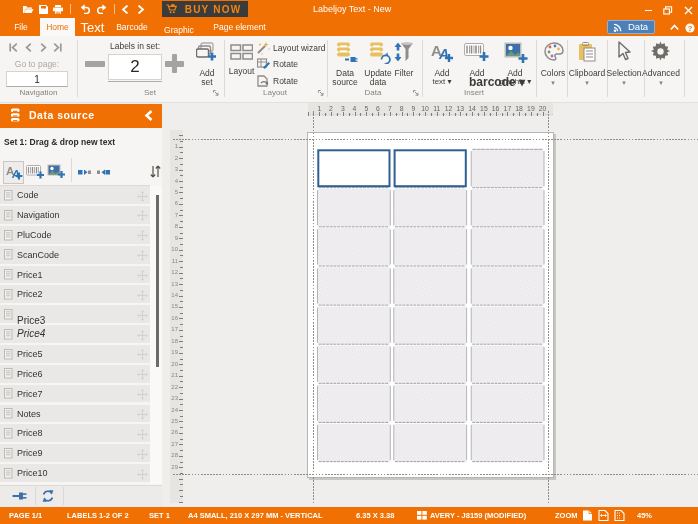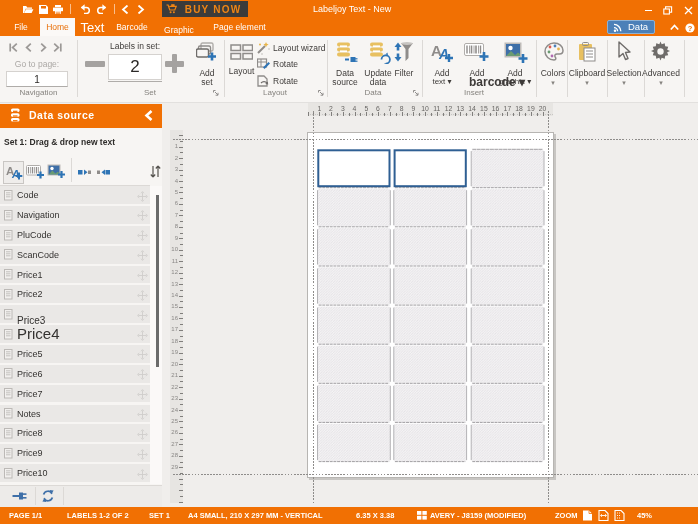--- a/index.html
+++ b/index.html
@@ -456,21 +456,21 @@
   </svg>
 <div class="abs" style="left:0;top:325.1px;width:150px;height:17.8px;background:#EAE8E6;"></div>
 <svg class="abs" style="left:4px;top:328.75px;" width="9" height="11" viewBox="0 0 9 11">
     <rect x="0.5" y="0.5" width="7.5" height="9.5" fill="#F2F0EE" stroke="#BCB9B6" stroke-width="1"></rect>
     <g stroke="#B8B5B2" stroke-width="0.8">
       <line x1="2" y1="2.8" x2="6.5" y2="2.8"></line>
       <line x1="2" y1="4.8" x2="6.5" y2="4.8"></line>
       <line x1="2" y1="6.8" x2="6.5" y2="6.8"></line>
     </g>
   </svg>
-<div class="abs" style="left:17px;top:328.1px;width:100px;height:12px;line-height:12px;color:#343230;font-size:15px;">Price4</div>
+<div class="abs" style="left:17px;top:328.1px;width:100px;height:12px;line-height:12px;color:#343230;font-size:10px;font-style:italic;">Price4</div>
 <svg class="abs" style="left:137px;top:329.54999999999995px;" width="11" height="11" viewBox="0 0 11 11">
     <g stroke="#CFCDCB" stroke-width="0.9" fill="none">
       <path d="M5.5 1.6 v7.8 M1.6 5.5 h7.8"></path>
       <path d="M4.1 2.2 L5.5 0.6 L6.9 2.2"></path>
       <path d="M4.1 8.8 L5.5 10.4 L6.9 8.8"></path>
       <path d="M2.2 4.1 L0.6 5.5 L2.2 6.9"></path>
       <path d="M8.8 4.1 L10.4 5.5 L8.8 6.9"></path>
     </g>
   </svg>
 <div class="abs" style="left:0;top:345.0px;width:150px;height:17.8px;background:#EAE8E6;"></div>

